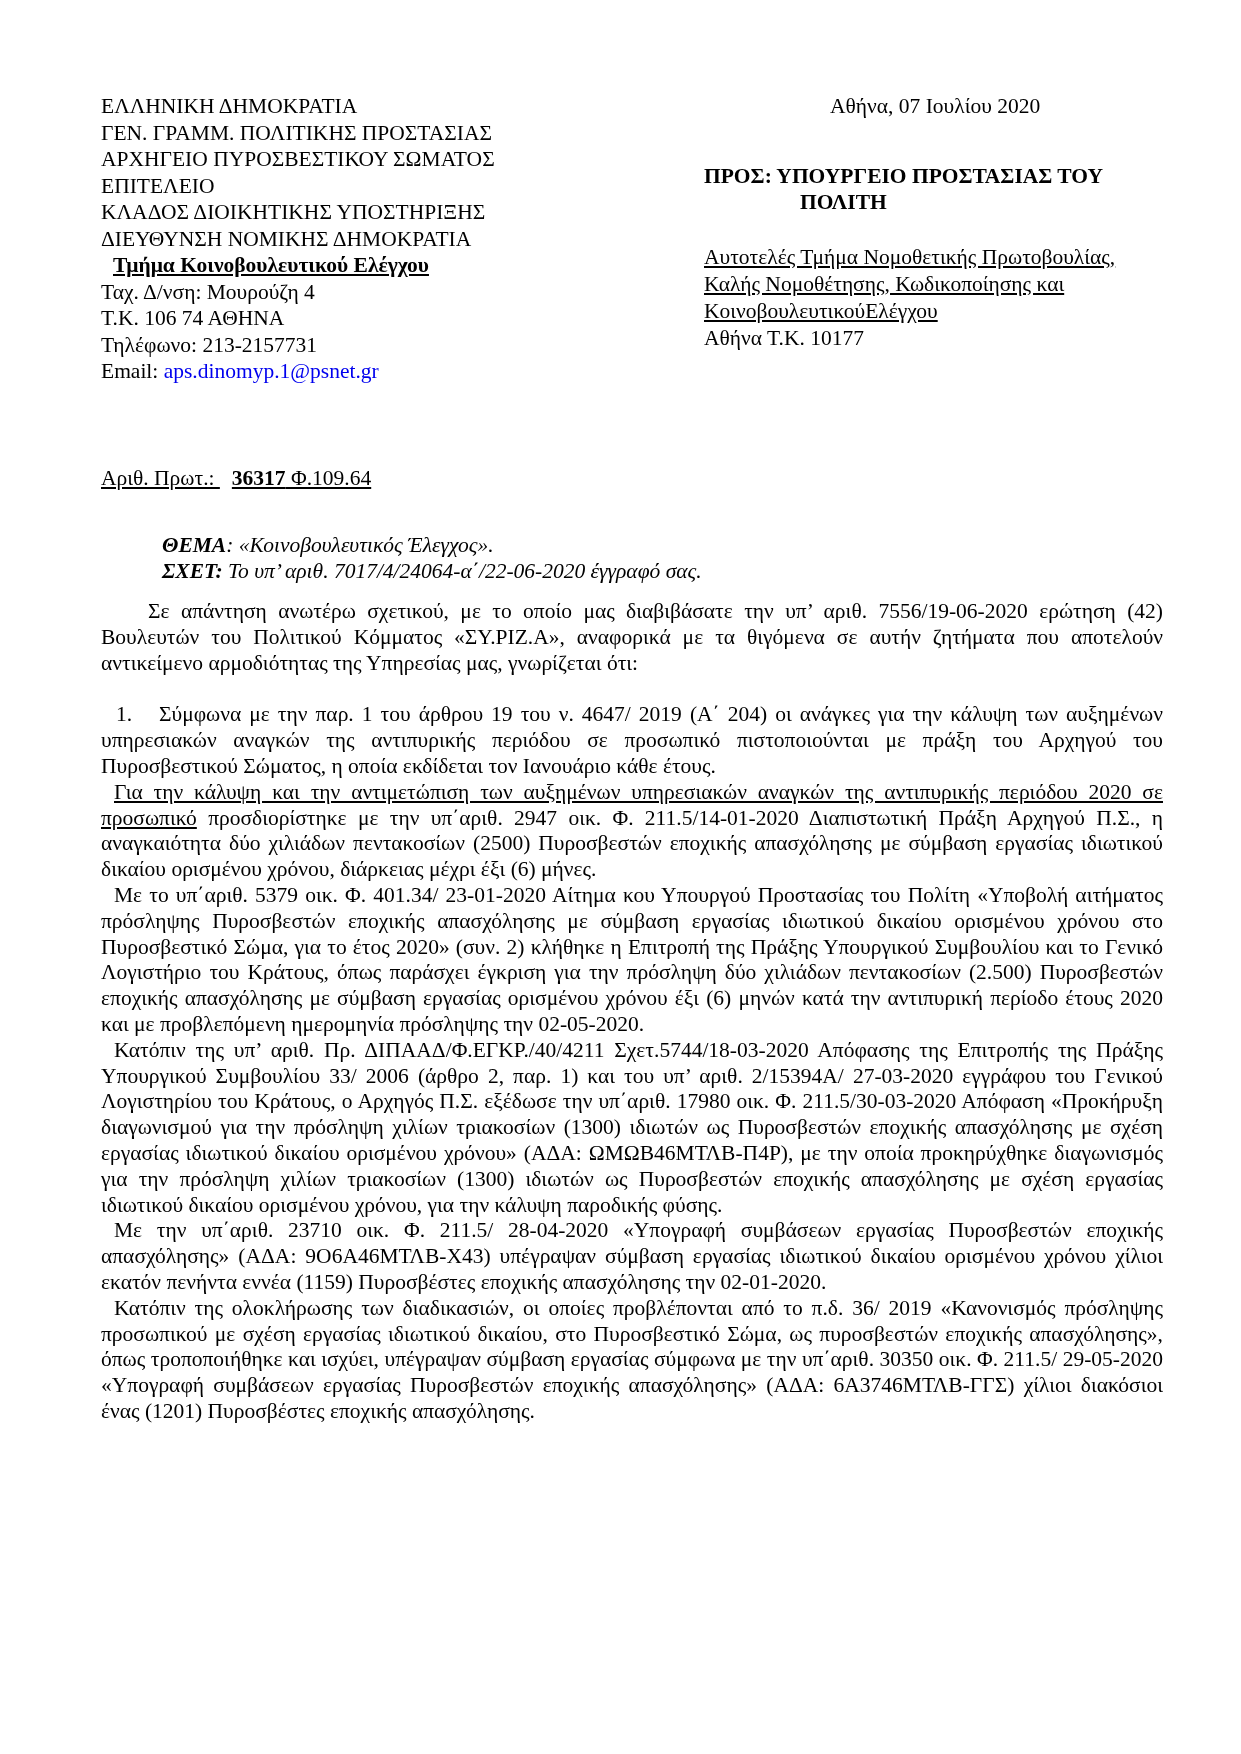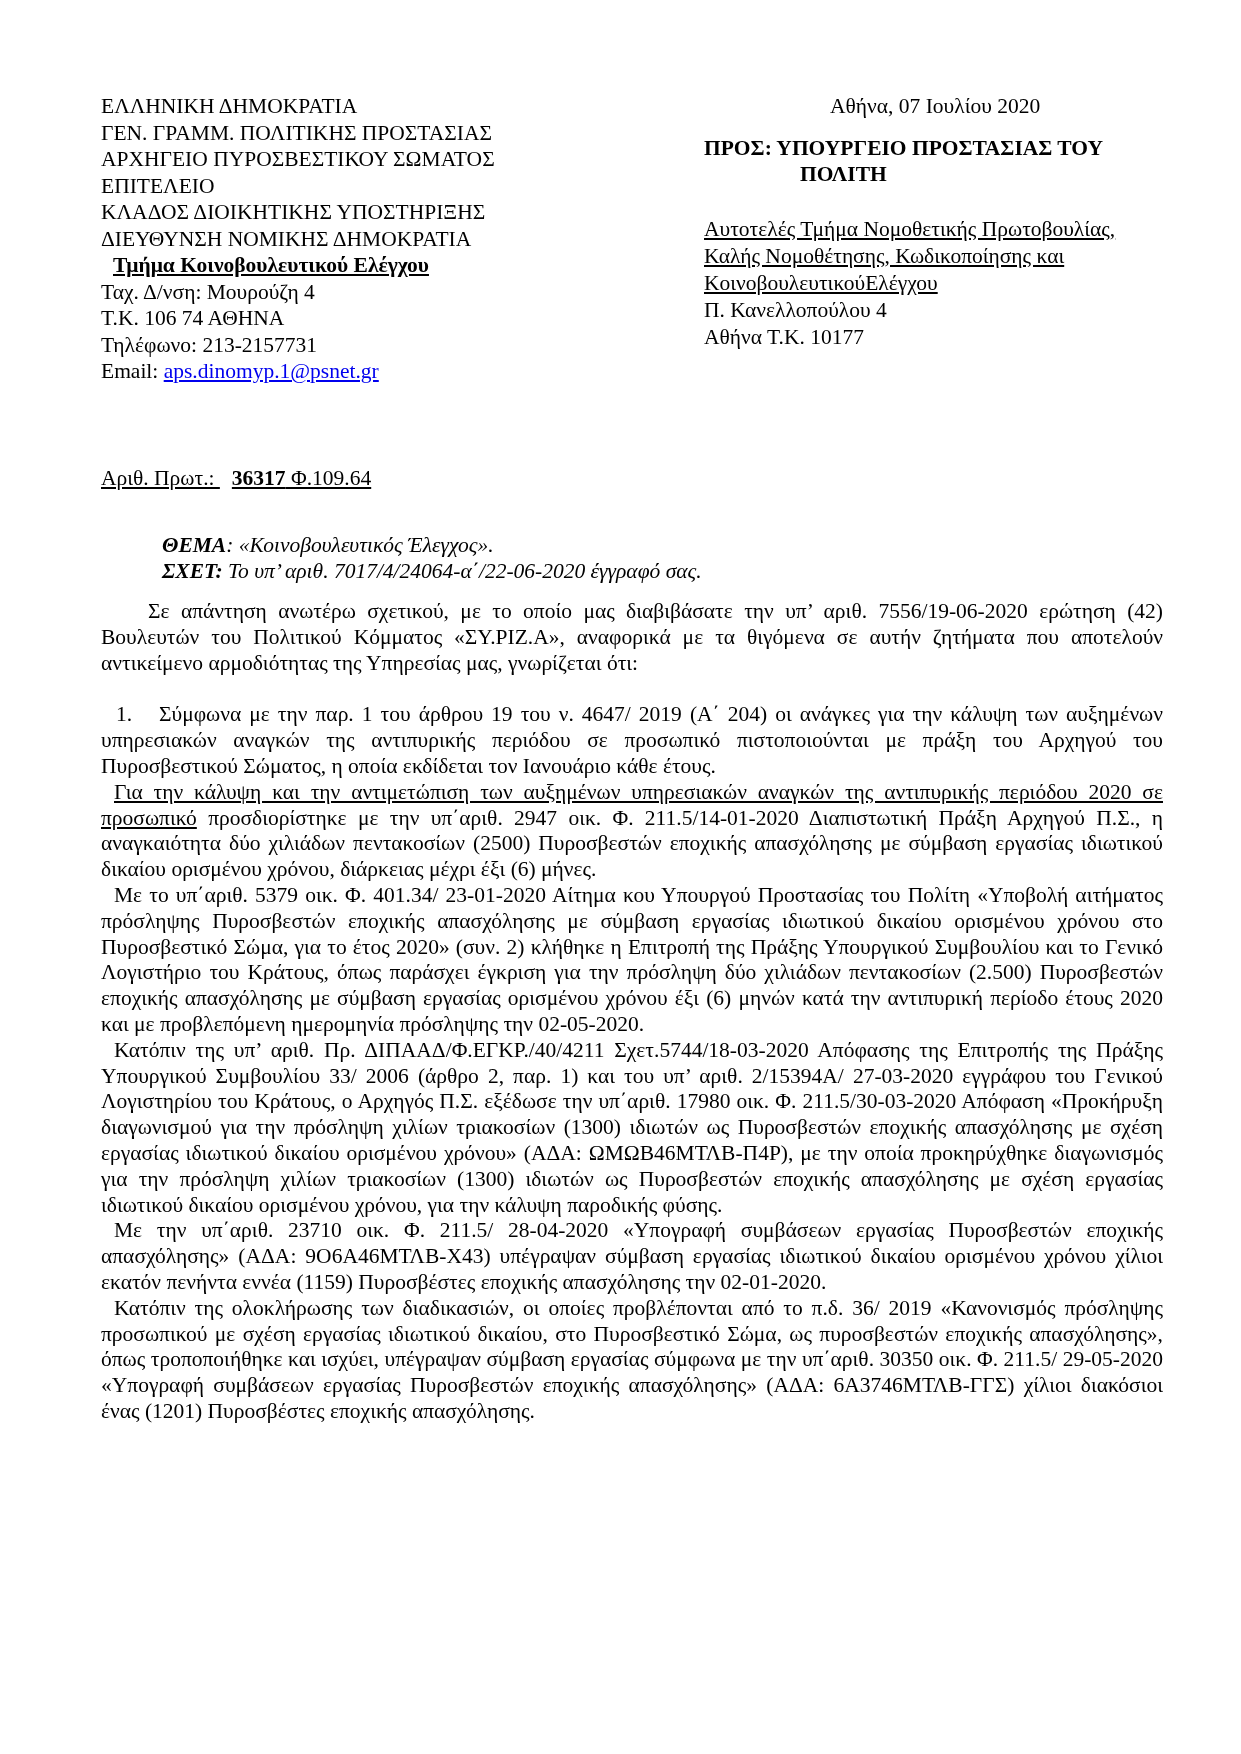--- a/index.html
+++ b/index.html
@@ -5,28 +5,28 @@
     html, body { margin: 0; padding: 0; background: #ffffff; }
     body {
       width: 1241px; height: 1754px; position: relative; overflow: hidden;
       font-family: "Liberation Serif", "DejaVu Serif", serif;
       color: #000000; font-size: 21.5px; line-height: 25.8px;
     }
     .page { position: absolute; left: 0; top: 0; width: 1086px; height: 1754px; }
     .hdr-left { position: absolute; left: 101px; top: 94px; width: 520px; }
     .hdr-left .line { white-space: nowrap; height: 26.5px; }
     .hdr-right-date { position: absolute; left: 830px; top: 94px; white-space: nowrap; }
-    .recipient { position: absolute; left: 704px; top: 136px; width: 490px; }
+    .recipient { position: absolute; left: 704px; top: 164px; width: 490px; }
     .recipient .pros { font-weight: bold; white-space: nowrap; }
     .recipient .pros2 { font-weight: bold; padding-left: 96px; }
     .recipient .addr { margin-top: 29px; }
     .recipient .addr .line { white-space: nowrap; height: 27px; }
     .u { text-decoration: underline; }
     .b { font-weight: bold; margin-left: 12px; }
-    .link { color: #0000ee; text-decoration: underline; }
+    .link { color: #0000ee; }
     .protocol { position: absolute; left: 101px; top: 466px; white-space: nowrap; text-decoration: underline; }
     .subject { position: absolute; left: 150px; top: 533px; font-style: italic; }
     .subject .line { white-space: nowrap; height: 26px; }
     .body { position: absolute; left: 101px; top: 599px; width: 1062px; }
     .body p { margin: 0; text-align: justify; text-indent: 34px; }
     .body p.intro { text-indent: 47px; margin-bottom: 26px; }
     .body p.first { text-indent: 15px; }
     .body p.first .num { display: inline-block; width: 43px; text-indent: 0; }
     .body p.sub { text-indent: 13px; }
   </style>
@@ -51,21 +51,20 @@
 
   <div class="hdr-right-date">Αθήνα, 07  Ιουλίου 2020</div>
 
   <div class="recipient">
     <div class="pros">ΠΡΟΣ: ΥΠΟΥΡΓΕΙΟ ΠΡΟΣΤΑΣΙΑΣ ΤΟΥ</div>
     <div class="pros2">ΠΟΛΙΤΗ</div>
     <div class="addr">
       <div class="line u">Αυτοτελές Τμήμα Νομοθετικής Πρωτοβουλίας,</div>
       <div class="line u">Καλής Νομοθέτησης, Κωδικοποίησης και</div>
       <div class="line u">ΚοινοβουλευτικούΕλέγχου</div>
-      <div class="line">Π. Κανελλοπούλου 4</div>
       <div class="line">Αθήνα Τ.Κ. 10177</div>
     </div>
   </div>
 
   <div class="protocol"><span>Αριθ. Πρωτ.: </span><span class="b">36317</span><span> Φ.109.64</span></div>
 
   <div class="subject">
     <div class="line"><span class="b">ΘΕΜΑ</span><span>: «Κοινοβουλευτικός Έλεγχος».</span></div>
     <div class="line"><span class="b">ΣΧΕΤ:</span><span> Το υπ’ αριθ. 7017/4/24064-α΄/22-06-2020 έγγραφό σας.</span></div>
   </div>

